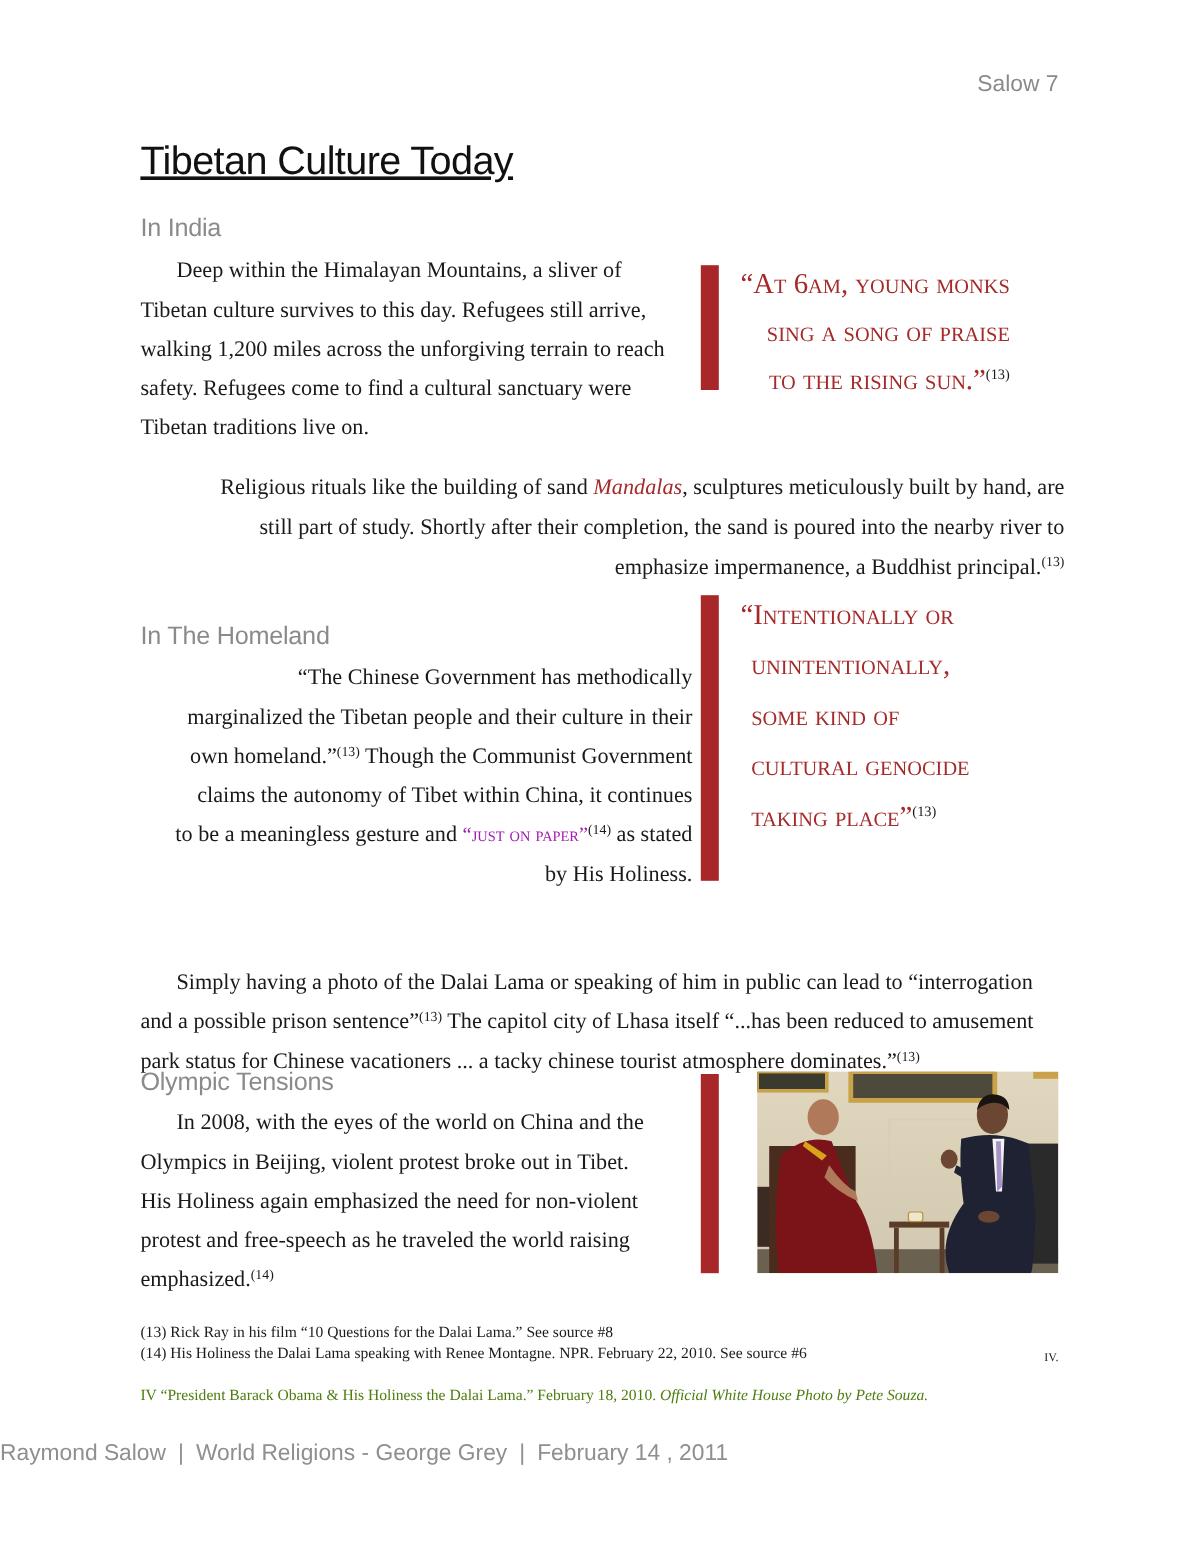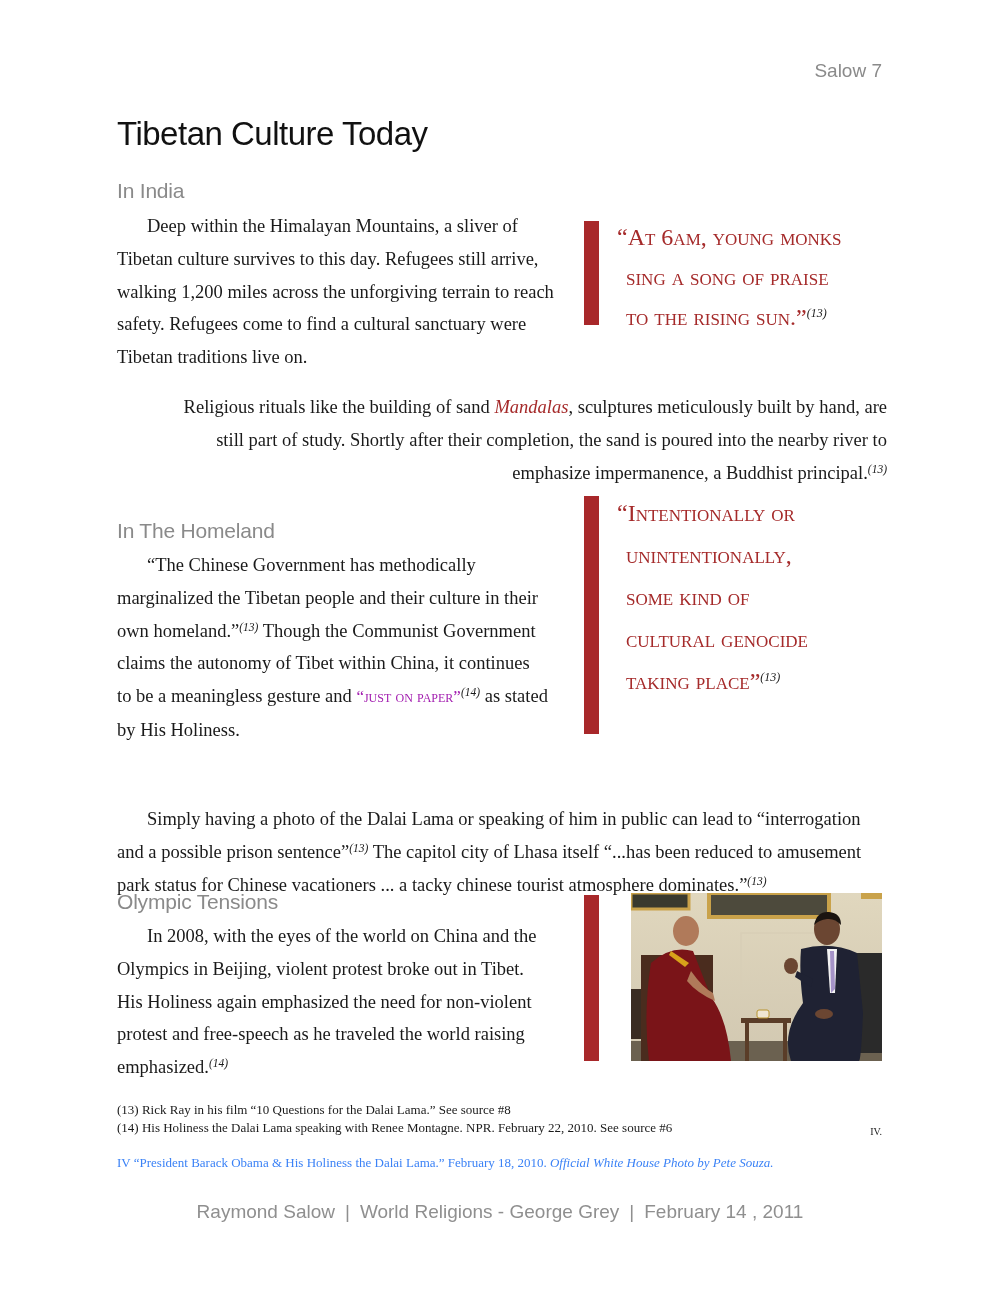--- a/index.html
+++ b/index.html
@@ -3,78 +3,78 @@
   <meta charset="utf-8">
   <style>
     html, body { margin: 0; padding: 0; background: #ffffff; }
     body { width: 1000px; height: 1294px; position: relative; overflow: hidden; }
     .page { position: absolute; left: 0; top: 0; width: 1000px; height: 1294px; background: #fff; }
 
     .sans { font-family: "Liberation Sans", "DejaVu Sans", sans-serif; }
     .serif { font-family: "Liberation Serif", "DejaVu Serif", serif; }
 
     .page-number { position: absolute; right: 118px; top: 60px; font-size: 19px; color: #8a8a8a; font-weight: 300; }
-    .page-title { position: absolute; left: 117px; top: 115px; font-size: 33px; color: #111; font-weight: 400; letter-spacing: -0.5px; margin: 0; }
+    .page-title { position: absolute; left: 117px; top: 115px; font-size: 33px; color: #111; font-weight: 400; letter-spacing: -0.5px; margin: 0; text-decoration: underline; }
 
     .section-heading { position: absolute; left: 117px; font-size: 21px; color: #8a8a8a; font-weight: 400; margin: 0; letter-spacing: -0.2px; }
 
     .body-text { position: absolute; left: 117px; font-size: 18.5px; line-height: 32.8px; color: #1a1a1a; margin: 0; }
     .body-text .indent { display: inline-block; width: 30px; }
-    sup.ref { font-size: 11.5px; vertical-align: 6px; line-height: 0; font-style: italic; }
+    sup.ref { font-size: 11.5px; vertical-align: 6px; line-height: 0; }
     .mandalas { color: #a52a2a; font-style: italic; }
     .smallcaps-red { color: #a21caf; font-variant: small-caps; font-size: 17px; }
 
     .quote-bar { position: absolute; width: 15px; background: #a8282a; }
     .pull-quote { position: absolute; left: 617px; color: #a52a2a; font-variant: small-caps; font-size: 24px; margin: 0; }
     .pull-quote .line { display: block; white-space: nowrap; }
     .pull-quote .line.inset { padding-left: 9px; }
     .pull-quote sup.ref { color: #1a1a1a; font-size: 12px; vertical-align: 8px; font-variant: normal; }
 
     .photo { position: absolute; left: 631px; top: 893px; width: 251px; height: 168px; overflow: hidden; background: #e9e2cf; }
     .photo-credit { position: absolute; right: 118px; top: 1126px; font-size: 10px; color: #222; }
 
     .footnotes { position: absolute; left: 117px; top: 1101px; font-size: 13px; color: #1a1a1a; line-height: 18px; margin: 0; }
-    .footnote-image { position: absolute; left: 117px; top: 1155px; font-size: 13px; color: #3b82f6; }
+    .footnote-image { position: absolute; left: 117px; top: 1155px; font-size: 13px; color: #4d7c0f; }
     .footnote-image em { font-style: italic; }
 
-    .footer { position: absolute; left: 0; width: 1000px; top: 1201px; text-align: center; font-size: 19px; color: #8f8f8f; font-weight: 300; }
+    .footer { position: absolute; left: 0; width: 1000px; top: 1201px; text-align: left; font-size: 19px; color: #8f8f8f; font-weight: 300; }
     .footer .sep { padding: 0 10px; }
   </style>
 </head>
 <body>
 
 <div class="page">
 
   <div class="page-number sans">Salow 7</div>
   <h1 class="page-title sans">Tibetan Culture Today</h1>
 
   <h2 class="section-heading sans" style="top:179px;">In India</h2>
   <p class="body-text serif" style="top:210px; width:460px;">
     <span class="indent"></span><span>Deep within the Himalayan Mountains, a sliver of</span><br>
     <span>Tibetan culture survives to this day. Refugees still arrive,</span><br>
     <span>walking 1,200 miles across the unforgiving terrain to reach</span><br>
     <span>safety. Refugees come to find a cultural sanctuary were</span><br>
     <span>Tibetan traditions live on.</span>
   </p>
 
   <div class="quote-bar" style="left:584px; top:221px; height:104px;"></div>
-  <p class="pull-quote serif" style="top:217px; line-height:40px;">
+  <p class="pull-quote serif" style="top:217px; line-height:40px;text-align:right;">
     <span class="line">“At 6am, young monks</span>
     <span class="line inset">sing a song of praise</span>
     <span class="line inset"><span>to the rising sun.”</span><sup class="ref">(13)</sup></span>
   </p>
 
   <p class="body-text serif" style="top:391px; width:770px;text-align:right;">
     <span class="indent"></span><span>Religious rituals like the building of sand </span><span class="mandalas">Mandalas</span><span>, sculptures meticulously built by hand, are</span><br>
     <span>still part of study. Shortly after their completion, the sand is poured into the nearby river to</span><br>
     <span>emphasize impermanence, a Buddhist principal.</span><sup class="ref">(13)</sup>
   </p>
 
   <h2 class="section-heading sans" style="top:519px;">In The Homeland</h2>
-  <p class="body-text serif" style="top:549px; width:460px;">
+  <p class="body-text serif" style="top:549px; width:460px;text-align:right;">
     <span class="indent"></span><span>“The Chinese Government has methodically</span><br>
     <span>marginalized the Tibetan people and their culture in their</span><br>
     <span>own homeland.”</span><sup class="ref">(13)</sup><span> Though the Communist Government</span><br>
     <span>claims the autonomy of Tibet within China, it continues</span><br>
     <span>to be a meaningless gesture and </span><span class="smallcaps-red">“just on paper”</span><sup class="ref">(14)</sup><span> as stated</span><br>
     <span>by His Holiness.</span>
   </p>
 
   <div class="quote-bar" style="left:584px; top:496px; height:238px;"></div>
   <p class="pull-quote serif" style="top:492px; line-height:42px;">

